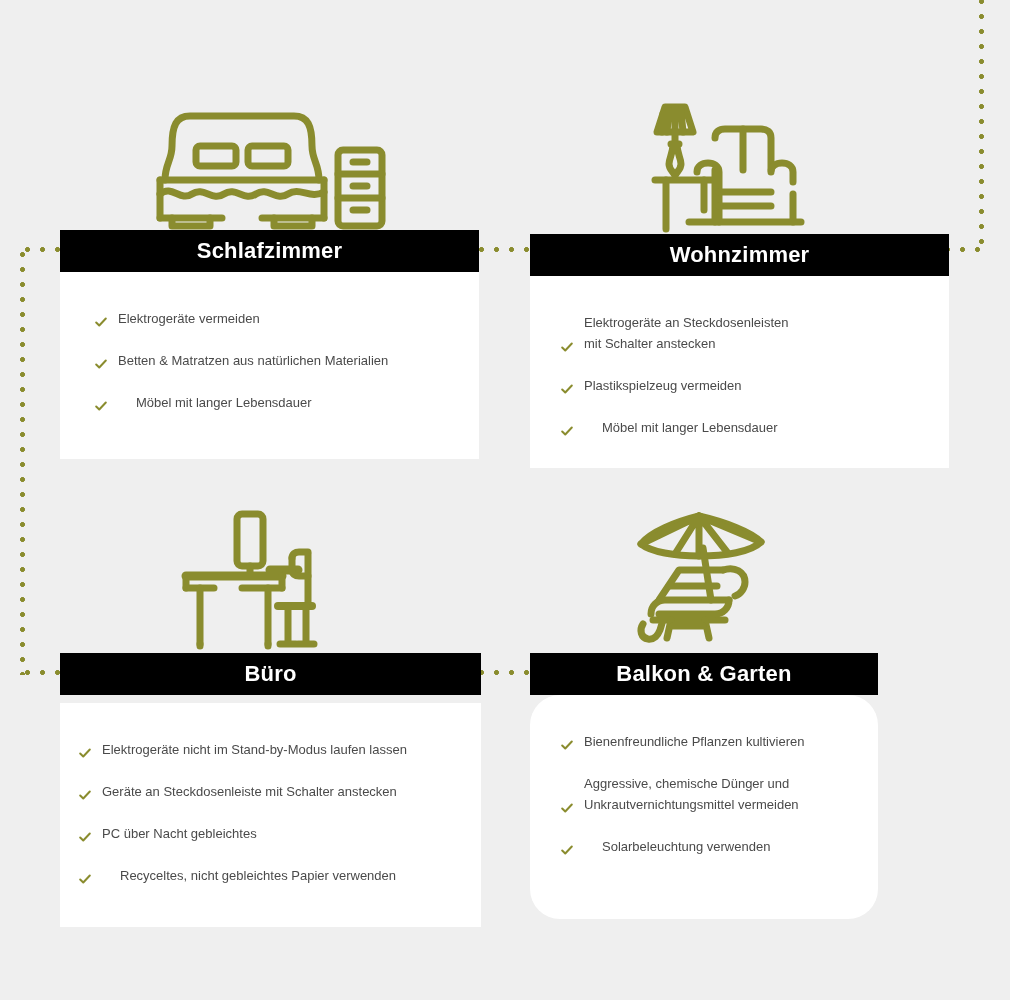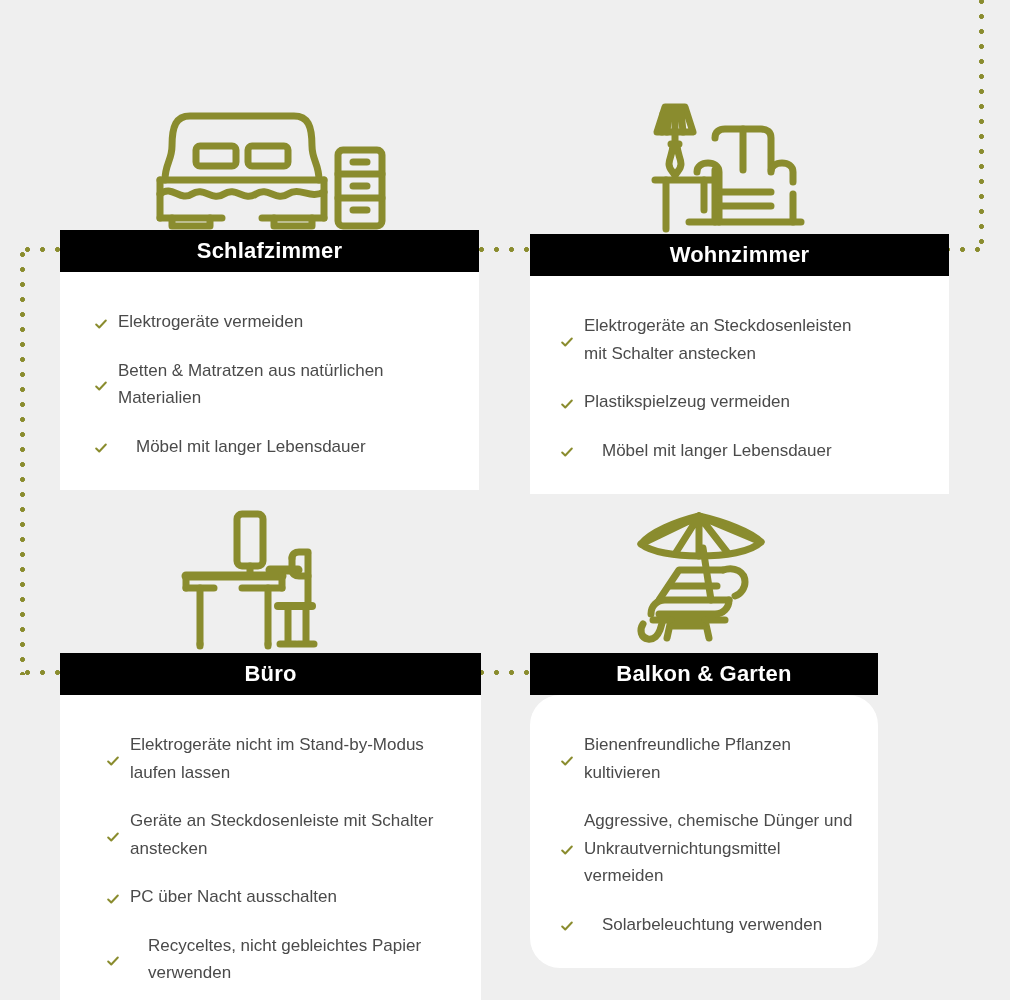--- a/index.html
+++ b/index.html
@@ -74,23 +74,23 @@
 
   .card-body {
     background: #ffffff;
     padding: 36px 0 30px 0;
   }
 
   .tip-list { list-style: none; }
 
   .tip-item {
     display: flex;
-    align-items: center;
+    align-items: flex-end;
     margin-bottom: 21px;
-    font-size: 17px;
+    font-size: 13px;
     color: #4a4a4a;
     line-height: 1.62;
   }
   .tip-item:last-child { margin-bottom: 0; gap: 18px; }
 
   .check-icon {
     flex: 0 0 auto;
     width: 14px;
     height: 14px;
     margin-right: 10px;
@@ -102,21 +102,21 @@
   .tip-text { white-space: pre-line; }
 
   
   #card-schlafzimmer { left: 60px;  top: 90px;  width: 419px; }
   #card-schlafzimmer .card-body  { padding-left: 34px; padding-right: 20px; }
 
   #card-wohnzimmer   { left: 530px; top: 94px;  width: 419px; }
   #card-wohnzimmer .card-body    { padding-left: 30px; padding-right: 20px; }
 
   #card-buero        { left: 60px;  top: 512px; width: 421px; }
-  #card-buero .card-body         { padding-left: 46px; padding-right: 16px; }
+  #card-buero .card-body         { padding-left: 18px; padding-right: 16px; margin-top: 8px; }
 
   #card-balkon       { left: 530px; top: 512px; width: 348px; }
   #card-balkon .card-body        { padding-left: 30px; padding-right: 20px; border-radius: 30px; }
 
   #card-buero .icon-area, #card-balkon .icon-area { height: 141px; }
   #card-buero .card-body  { min-height: 224px; }
   #card-balkon .card-body { min-height: 224px; }
   #card-schlafzimmer .card-body { min-height: 187px; }
   #card-wohnzimmer .card-body   { min-height: 187px; }
 
@@ -293,21 +293,21 @@
               </svg>
           </span>
           <span class="tip-text">Geräte an Steckdosenleiste mit Schalter anstecken</span>
         </li>
         <li class="tip-item">
           <span class="check-icon">
             <svg viewBox="0 0 16 16" fill="none" stroke="currentColor" stroke-width="2.3" stroke-linecap="round" stroke-linejoin="round">
                 <path d="M2.5 8.6 L6 12 L13.5 4"></path>
               </svg>
           </span>
-          <span class="tip-text">PC über Nacht ausschalten</span>
+          <span class="tip-text">PC über Nacht gebleichtes</span>
         </li>
         <li class="tip-item">
           <span class="check-icon">
             <svg viewBox="0 0 16 16" fill="none" stroke="currentColor" stroke-width="2.3" stroke-linecap="round" stroke-linejoin="round">
                 <path d="M2.5 8.6 L6 12 L13.5 4"></path>
               </svg>
           </span>
           <span class="tip-text">Recyceltes, nicht gebleichtes Papier verwenden</span>
         </li>
       </ul>

